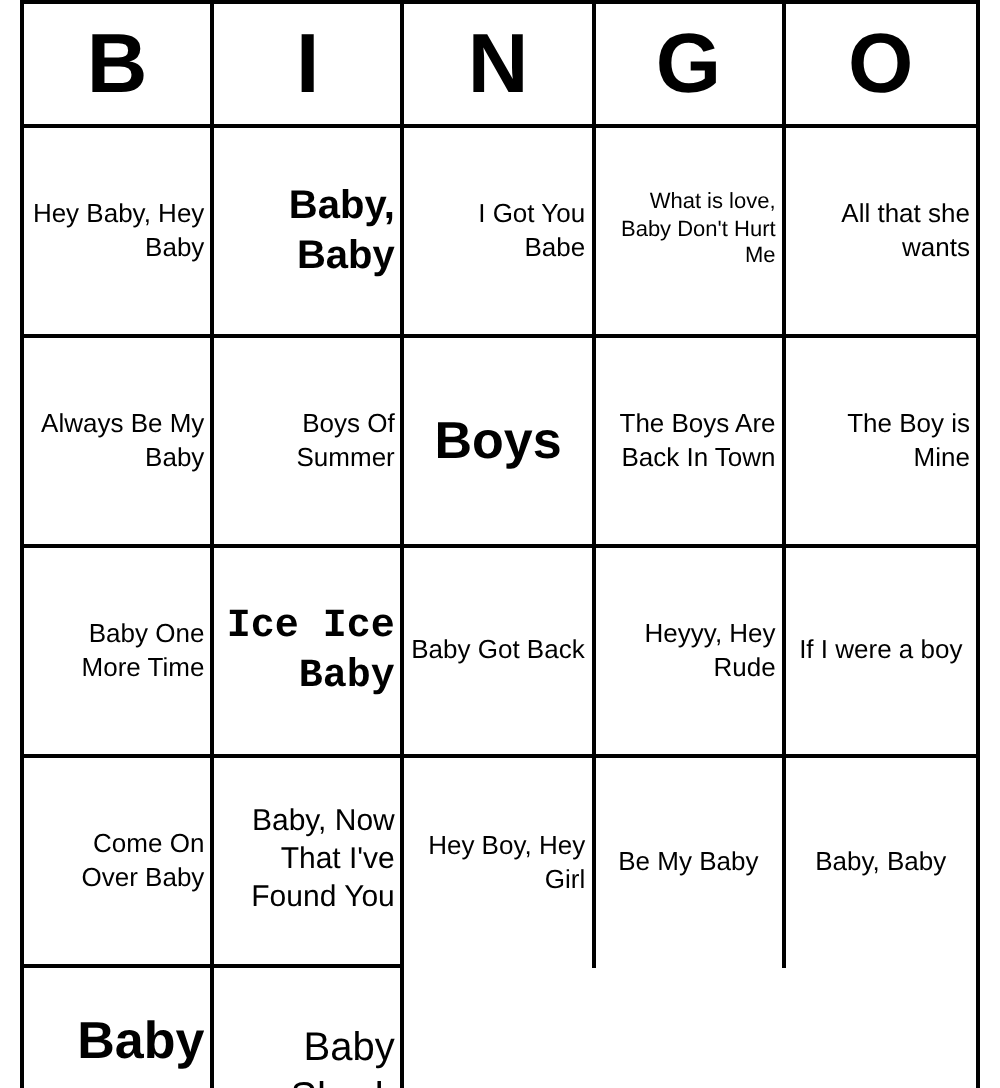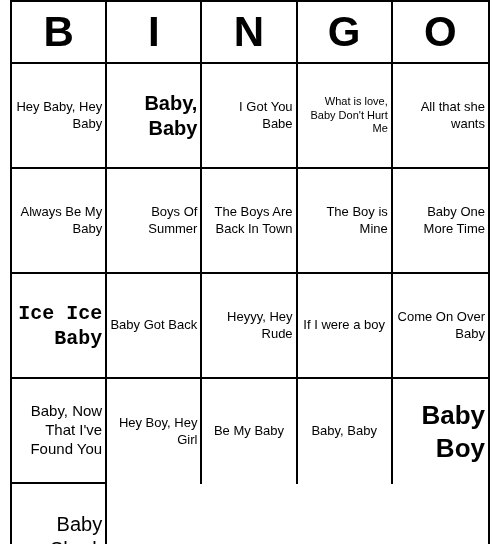--- a/index.html
+++ b/index.html
@@ -67,20 +67,21 @@
       <div class="bingo-letter">O</div>
     </div>
   <div class="bingo-grid">
   <div class="bingo-cell">Hey Baby, Hey Baby</div>
       <div class="bingo-cell" style="font-size: 20px; font-weight: bold;">Baby, Baby</div>
       <div class="bingo-cell">I Got You Babe</div>
       <div class="bingo-cell" style="font-size: 11px;">What is love, Baby Don't Hurt Me</div>
       <div class="bingo-cell">All that she wants</div>
       <div class="bingo-cell">Always Be My Baby</div>
       <div class="bingo-cell">Boys Of Summer</div>
+      <div class="bingo-cell" style="font-size: 26px; font-weight: bold;">Boys</div>
       <div class="bingo-cell">The Boys Are Back In Town</div>
       <div class="bingo-cell">The Boy is Mine</div>
       <div class="bingo-cell">Baby One More Time</div>
       <div class="bingo-cell" style="font-size: 20px; font-weight: bold; font-family: Liberation Mono, monospace;">Ice Ice Baby</div>
       <div class="bingo-cell">Baby Got Back</div>
       <div class="bingo-cell">Heyyy, Hey Rude</div>
       <div class="bingo-cell">If I were a boy</div>
       <div class="bingo-cell">Come On Over Baby</div>
       <div class="bingo-cell" style="font-size: 15px;">Baby, Now That I've Found You</div>
       <div class="bingo-cell">Hey Boy, Hey Girl</div>

